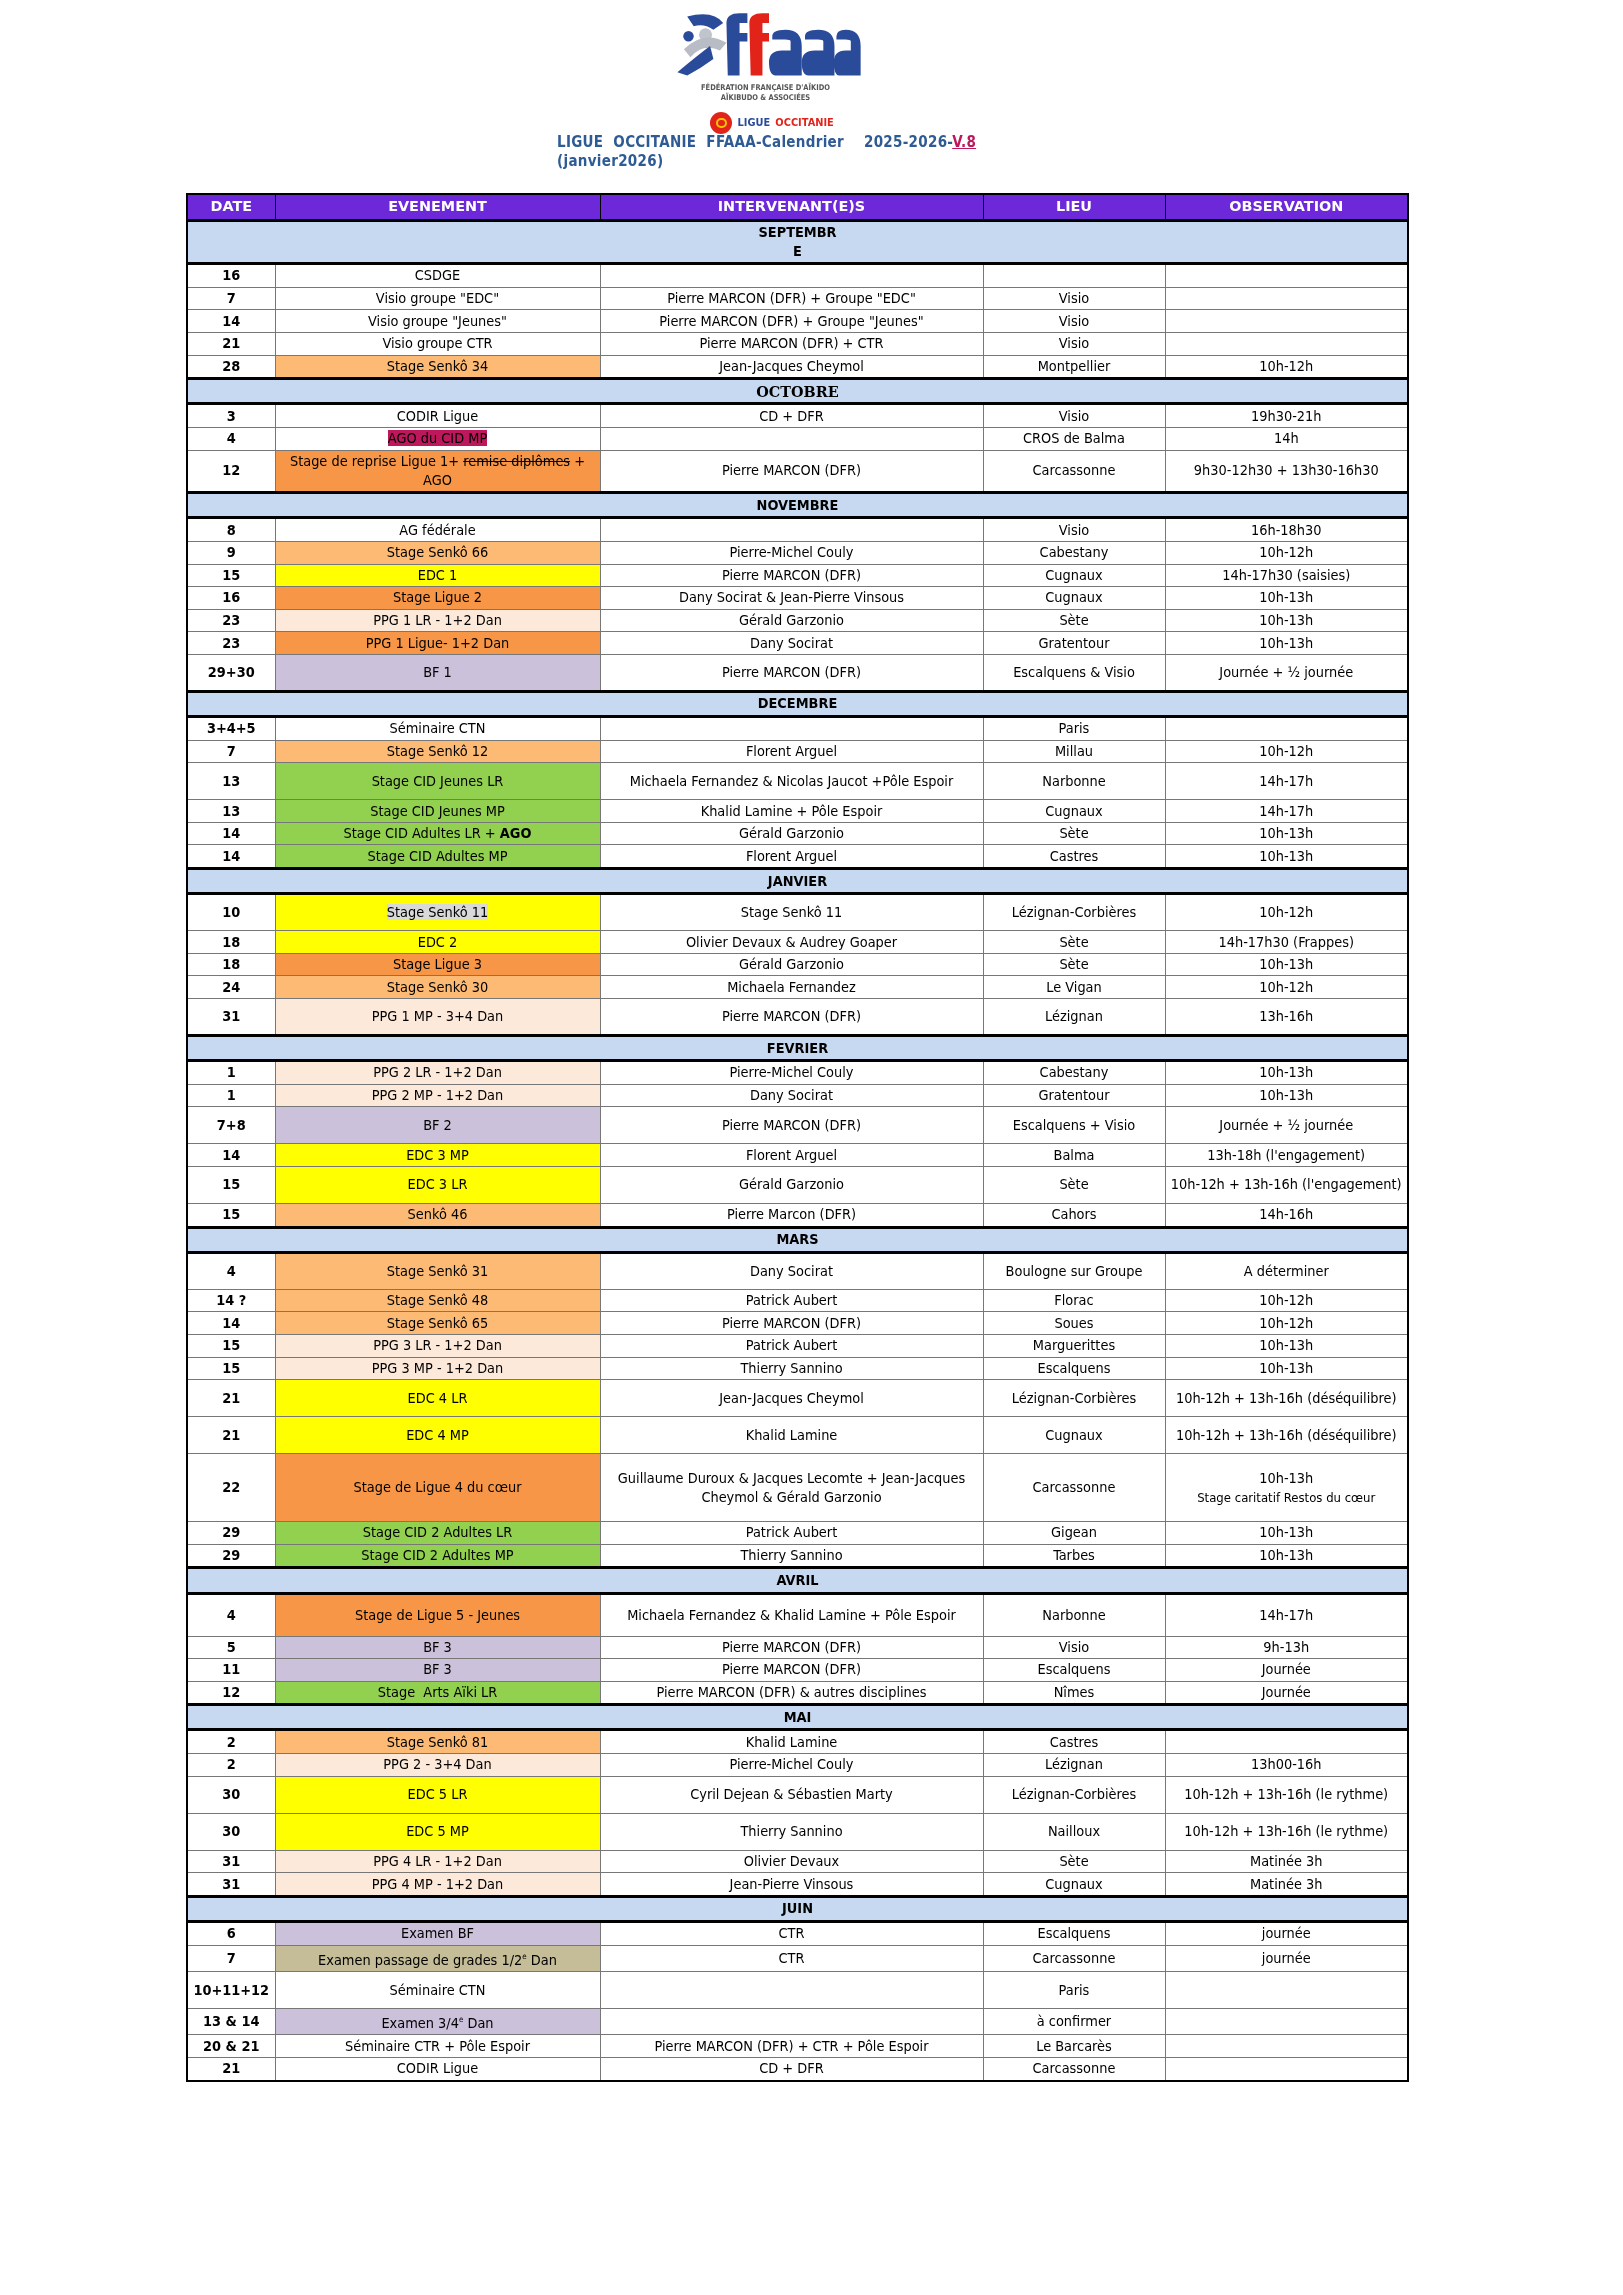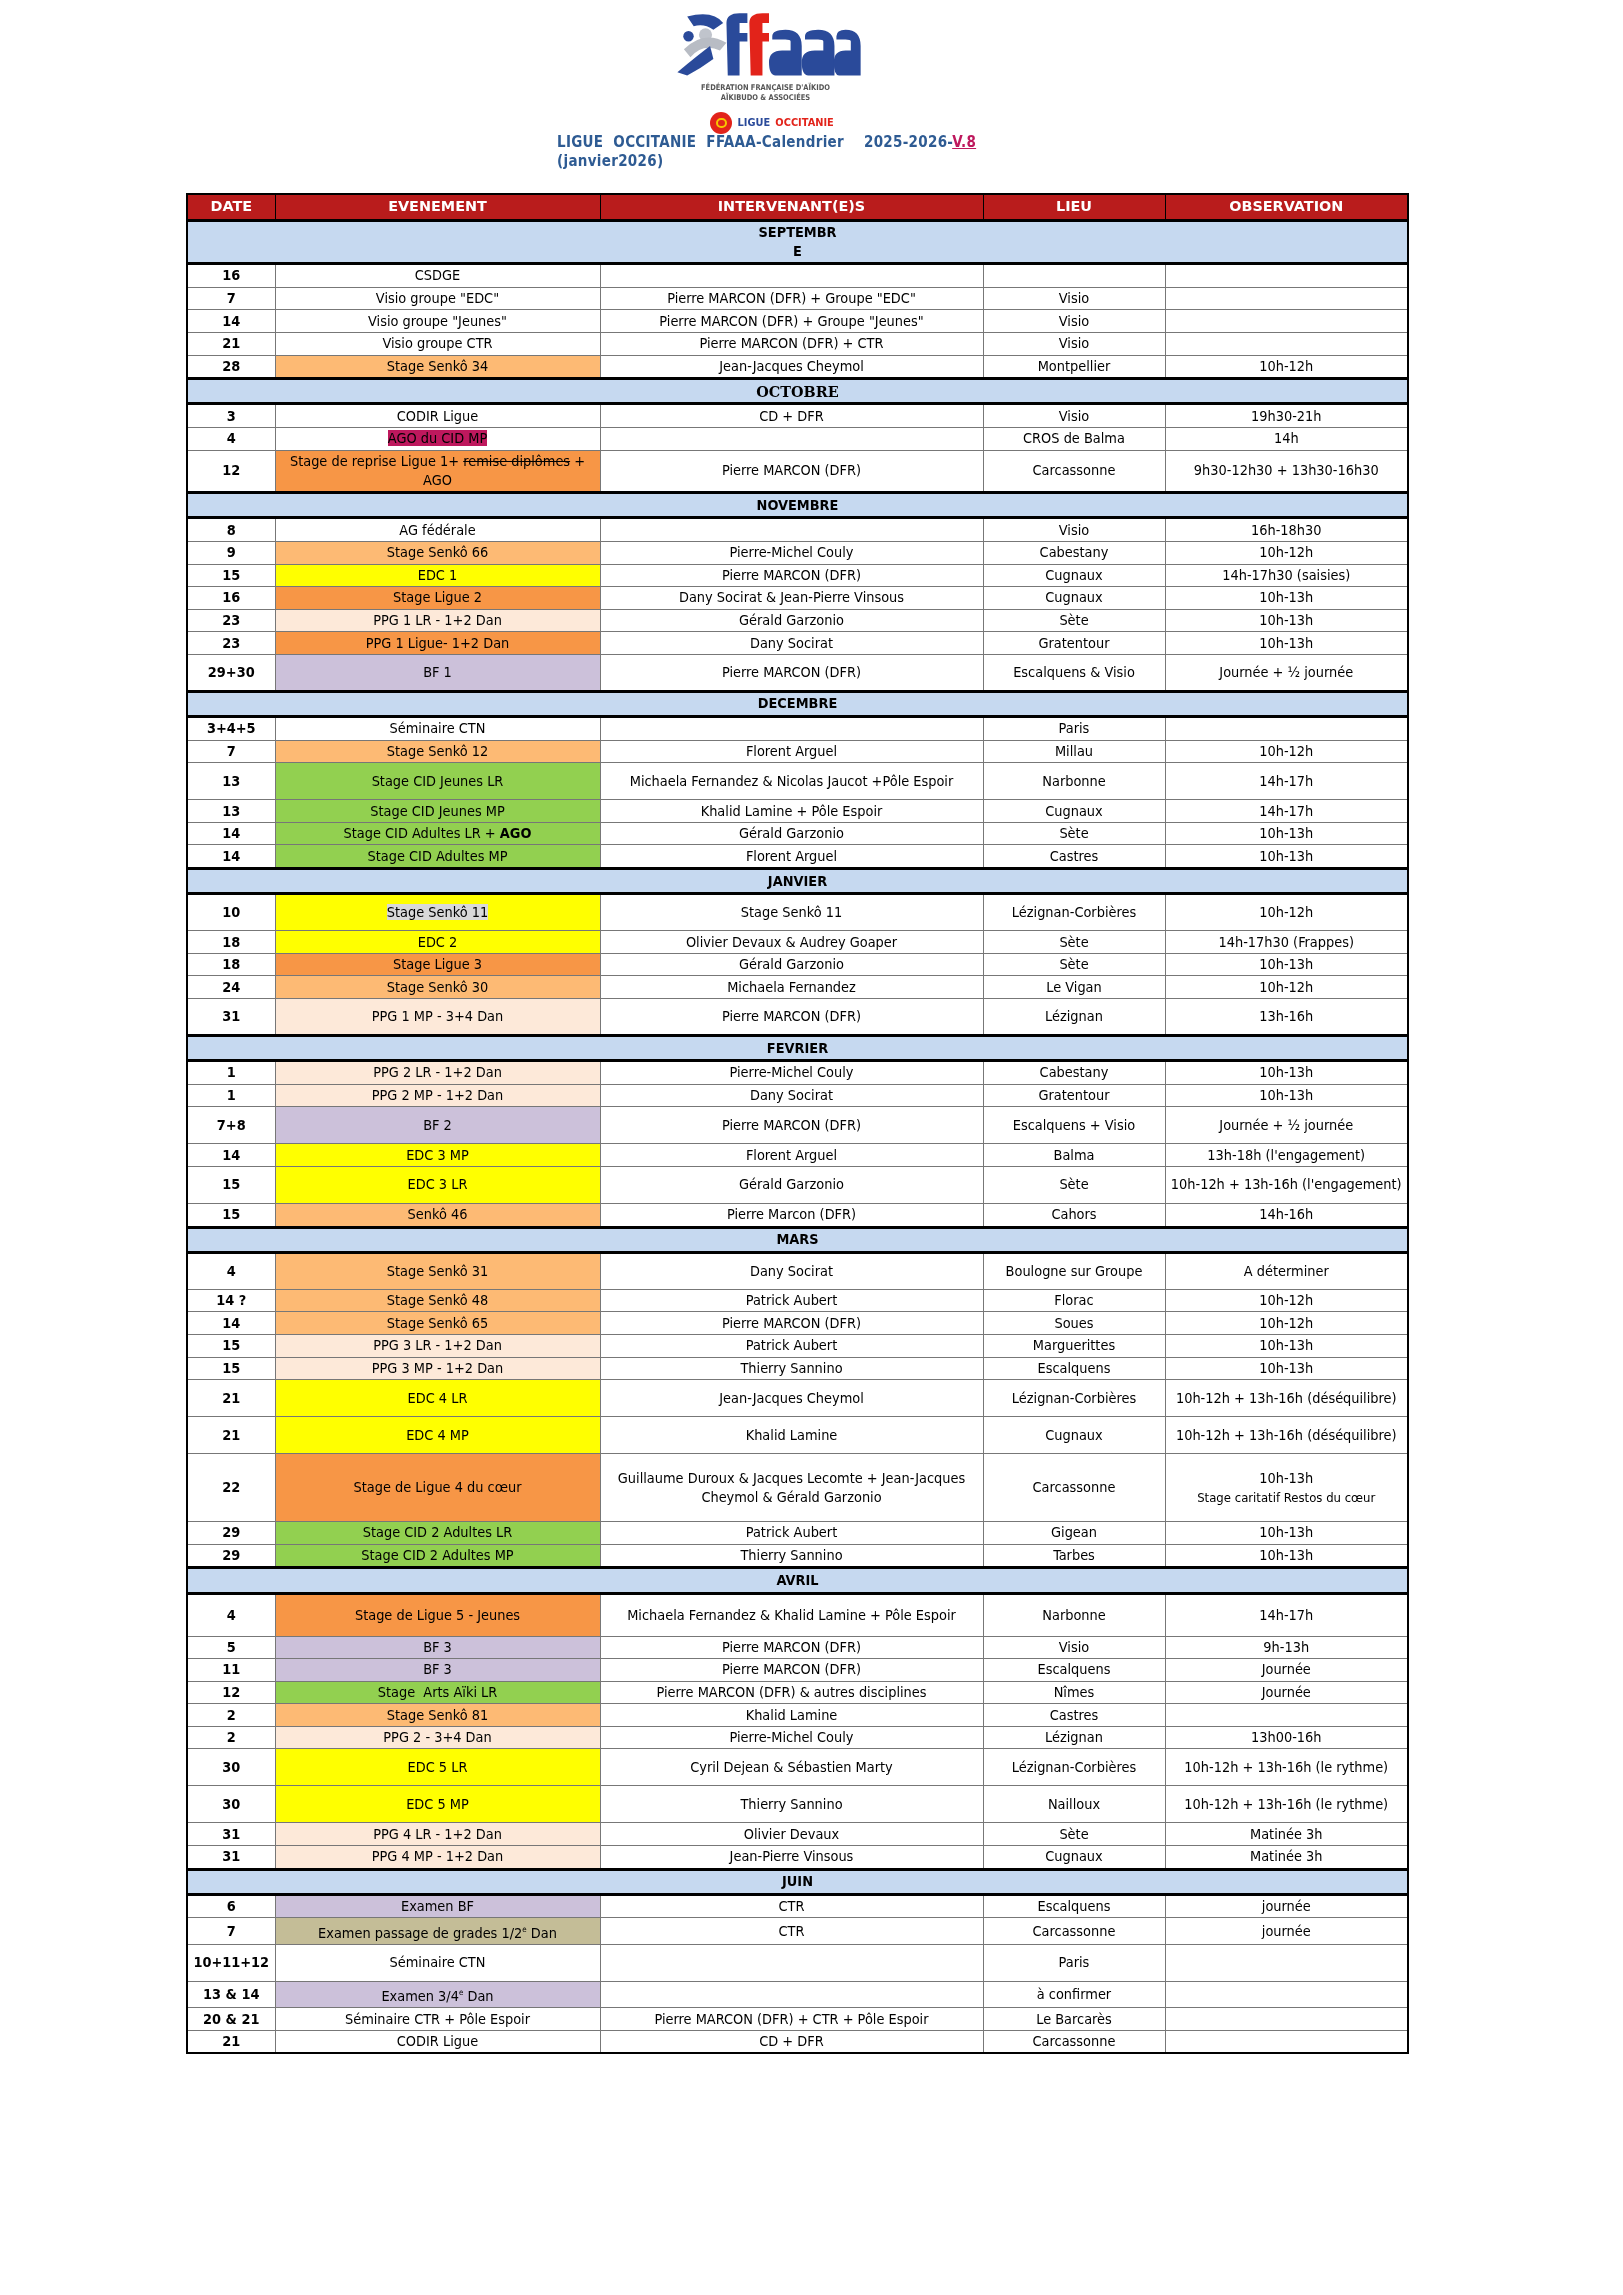--- a/index.html
+++ b/index.html
@@ -9,21 +9,21 @@
   .logo .fed { position:absolute; left:0; top:73px; width:209px; text-align:center; font-family:"DejaVu Sans", sans-serif; font-weight:bold; font-size:7.9px; color:#555; line-height:9.8px; transform:scaleX(0.85); transform-origin:center; }
   .logo .ligue { position:absolute; left:19.6px; top:101px; width:183px; height:23.6px; display:flex; align-items:center; justify-content:center; gap:5.2px; }
   .logo .ligue .cross { width:22px; height:22px; border-radius:50%; background:#e2231a; position:relative; }
   .logo .ligue .cross::after { content:""; position:absolute; left:5.9px; top:5.9px; width:10.5px; height:10.5px; border-radius:50%; border:2px solid #f7c600; box-sizing:border-box; }
   .logo .ligue span { font-family:"DejaVu Sans", sans-serif; font-weight:bold; font-size:9.8px; }
   .title { position:absolute; left:557px; top:133px; font-family:"DejaVu Sans Condensed","DejaVu Sans", sans-serif; font-weight:bold; color:#2e5b93; font-size:15px; line-height:19px; letter-spacing:0.3px; }
   .title .ver { color:#be185d; text-decoration:underline; }
   table.cal { position:absolute; left:186px; top:193px; width:1221px; border-collapse:collapse; table-layout:fixed; font-size:14.4px; }
   table.cal td, table.cal th { border:1.3px solid #777; text-align:center; vertical-align:middle; padding:1.3px 3.9px; line-height:19px; }
   table.cal { border:2.6px solid #000; }
-  table.cal th { background:#b91c1c; color:#fff; font-weight:bold; height:21px; font-family:"DejaVu Sans", sans-serif; font-size:14.4px; border:1.3px solid #000; }
+  table.cal th { background:#6d28d9; color:#fff; font-weight:bold; height:21px; font-family:"DejaVu Sans", sans-serif; font-size:14.4px; border:1.3px solid #000; }
   tr.month td { background:#c6d9f0; font-weight:bold; border-top:3.3px solid #000; border-bottom:3.3px solid #000; font-size:14.4px; height:19.6px; }
   tr.month.serif td { font-family:"DejaVu Serif", serif; }
   td.date { font-weight:bold; }
   .c-senko { background:#fdba74; }
   .c-yellow { background:#ffff00; }
   .c-orange { background:#f79646; }
   .c-peach { background:#fde9d9; }
   .c-lilac { background:#ccc1da; }
   .c-green { background:#92d050; }
   .c-khaki { background:#c4bd97; }
@@ -428,20 +428,23 @@
         <td>Escalquens</td>
         <td>Journée</td>
       </tr>
       <tr style="height: 22px;">
         <td class="date">12</td>
         <td class="c-green"><span style="white-space: pre-wrap;">Stage  Arts Aïki LR</span></td>
         <td>Pierre MARCON (DFR) &amp; autres disciplines</td>
         <td>Nîmes</td>
         <td>Journée</td>
       </tr>
+      <tr class="month">
+        <td colspan="5">MAI</td>
+      </tr>
       <tr style="height: 22px;">
         <td class="date">2</td>
         <td class="c-senko"><span style="white-space: pre-wrap;">Stage Senkô 81</span></td>
         <td>Khalid Lamine</td>
         <td>Castres</td>
         <td></td>
       </tr>
       <tr style="height: 22px;">
         <td class="date">2</td>
         <td class="c-peach"><span style="white-space: pre-wrap;">PPG 2 - 3+4 Dan</span></td>

